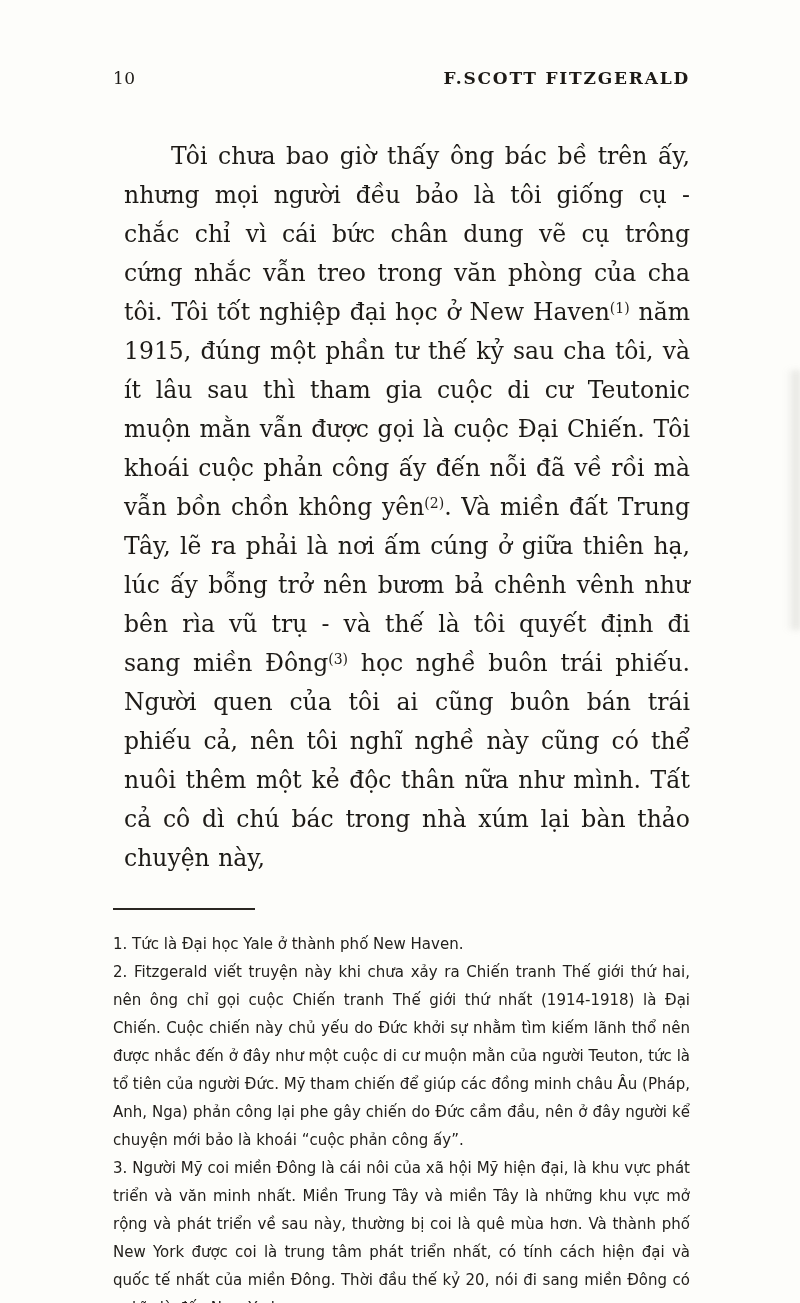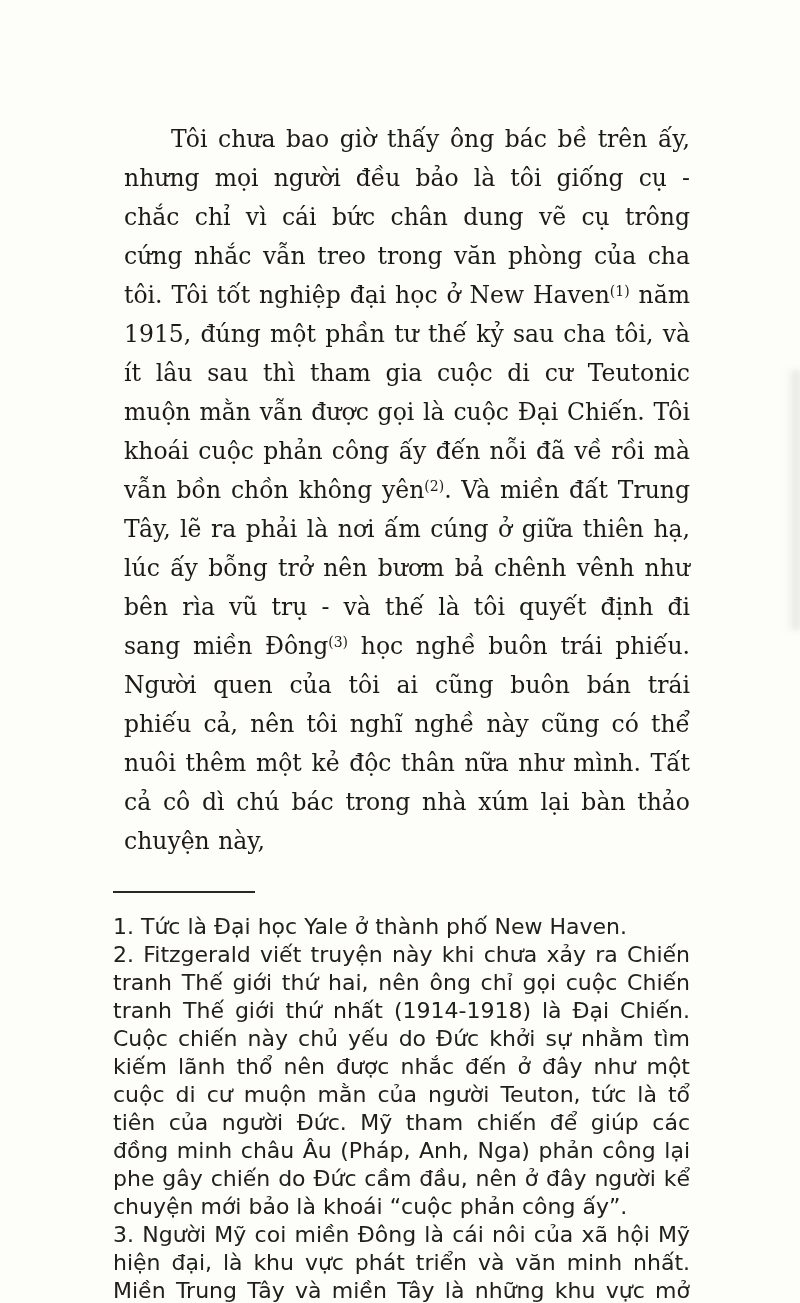--- a/index.html
+++ b/index.html
@@ -68,32 +68,36 @@
     width: 142px;
     height: 0;
     border-top: 2px solid #2a2722;
   }
   .footnotes {
     font-family: "DejaVu Sans", "Liberation Sans", sans-serif;
     color: #23201c;
   }
   .footnotes p {
     margin: 0;
-    font-size: 22px;
+    font-size: 15px;
     line-height: 28px;
     text-align: justify;
   }
 </style>
 </head>
 <body>
 
 <div class="page">
 
   <div class="scan-smudge"></div>
 
+  <header class="page-header">
+    <span class="page-number">10</span>
+    <span class="running-title">F.SCOTT FITZGERALD</span>
+  </header>
 
   <main class="body-text">
     <p><span>Tôi chưa bao giờ thấy ông bác bề trên ấy, nhưng mọi người đều bảo là tôi giống cụ - chắc chỉ vì cái bức chân dung vẽ cụ trông cứng nhắc vẫn treo trong văn phòng của cha tôi. Tôi tốt nghiệp đại học ở New Haven</span><sup>(1)</sup><span> năm 1915, đúng một phần tư thế kỷ sau cha tôi, và ít lâu sau thì tham gia cuộc di cư Teutonic muộn mằn vẫn được gọi là cuộc Đại Chiến. Tôi khoái cuộc phản công ấy đến nỗi đã về rồi mà vẫn bồn chồn không yên</span><sup>(2)</sup><span>. Và miền đất Trung Tây, lẽ ra phải là nơi ấm cúng ở giữa thiên hạ, lúc ấy bỗng trở nên bươm bả chênh vênh như bên rìa vũ trụ - và thế là tôi quyết định đi sang miền Đông</span><sup>(3)</sup><span> học nghề buôn trái phiếu. Người quen của tôi ai cũng buôn bán trái phiếu cả, nên tôi nghĩ nghề này cũng có thể nuôi thêm một kẻ độc thân nữa như mình. Tất cả cô dì chú bác trong nhà xúm lại bàn thảo chuyện này,</span></p>
   </main>
 
   <div class="footnote-rule"></div>
 
   <section class="footnotes">
     <p>1. Tức là Đại học Yale ở thành phố New Haven.</p>
     <p>2. Fitzgerald viết truyện này khi chưa xảy ra Chiến tranh Thế giới thứ hai, nên ông chỉ gọi cuộc Chiến tranh Thế giới thứ nhất (1914-1918) là Đại Chiến. Cuộc chiến này chủ yếu do Đức khởi sự nhằm tìm kiếm lãnh thổ nên được nhắc đến ở đây như một cuộc di cư muộn mằn của người Teuton, tức là tổ tiên của người Đức. Mỹ tham chiến để giúp các đồng minh châu Âu (Pháp, Anh, Nga) phản công lại phe gây chiến do Đức cầm đầu, nên ở đây người kể chuyện mới bảo là khoái “cuộc phản công ấy”.</p>

